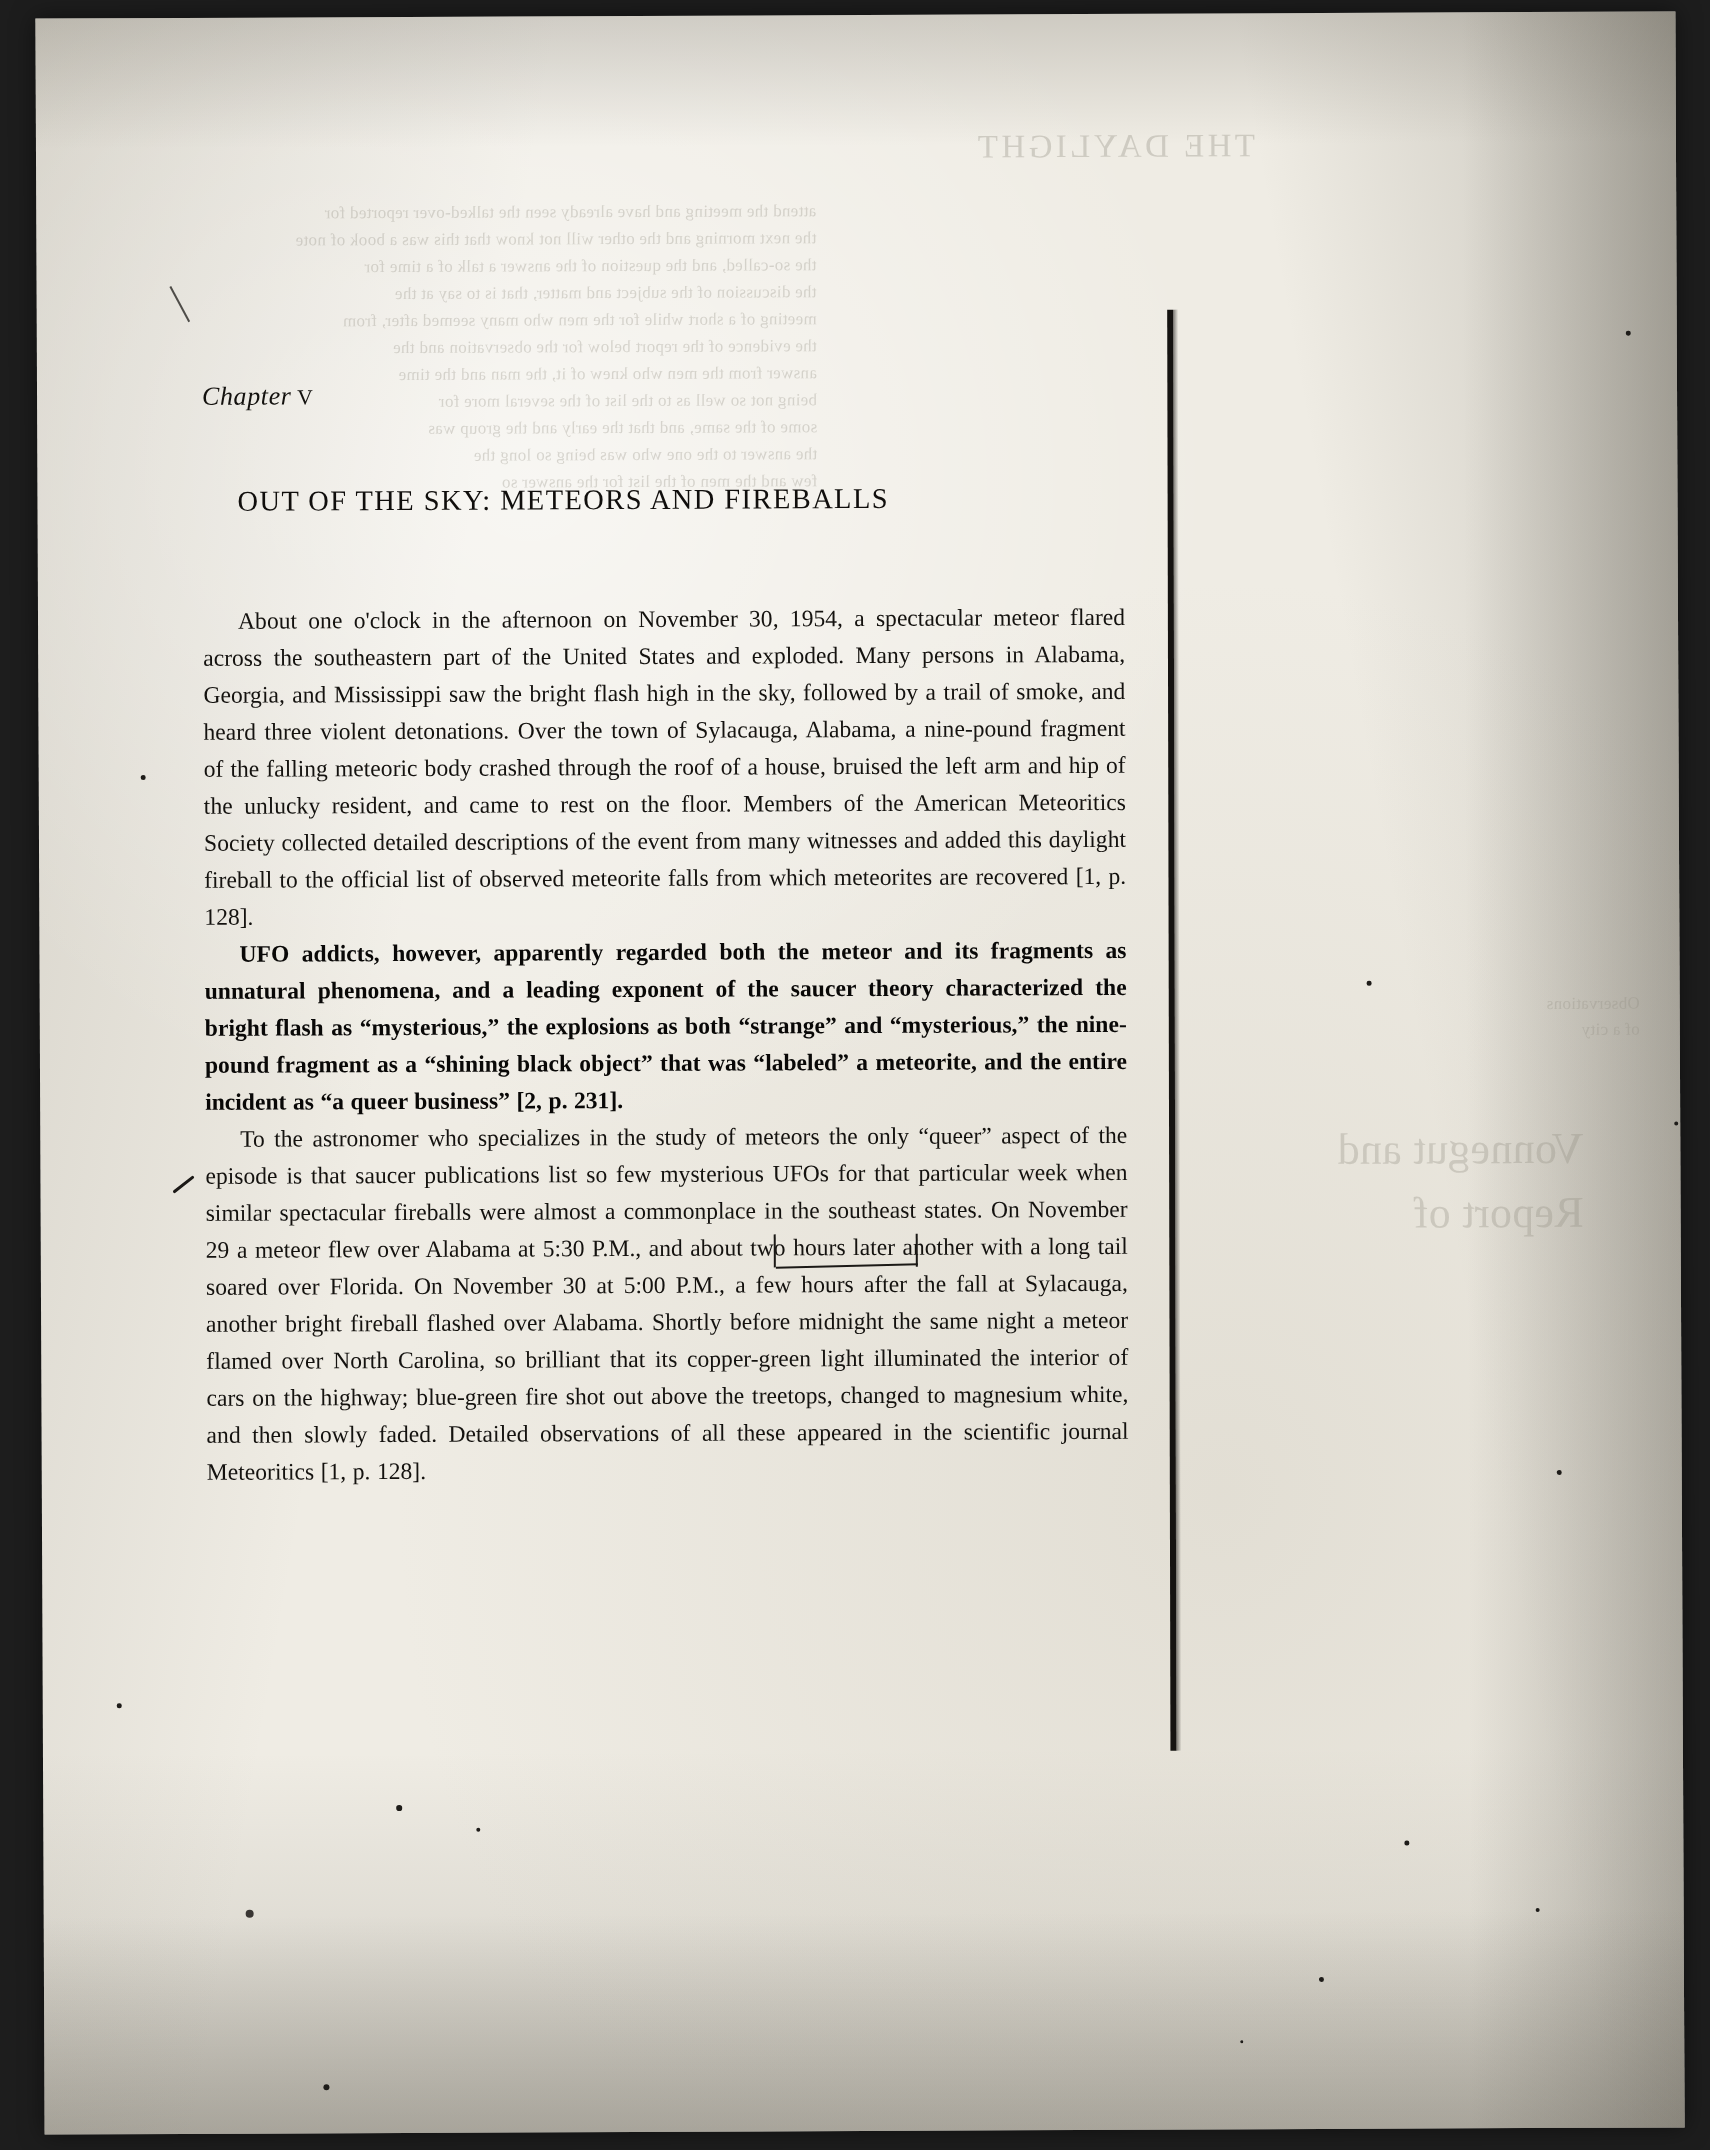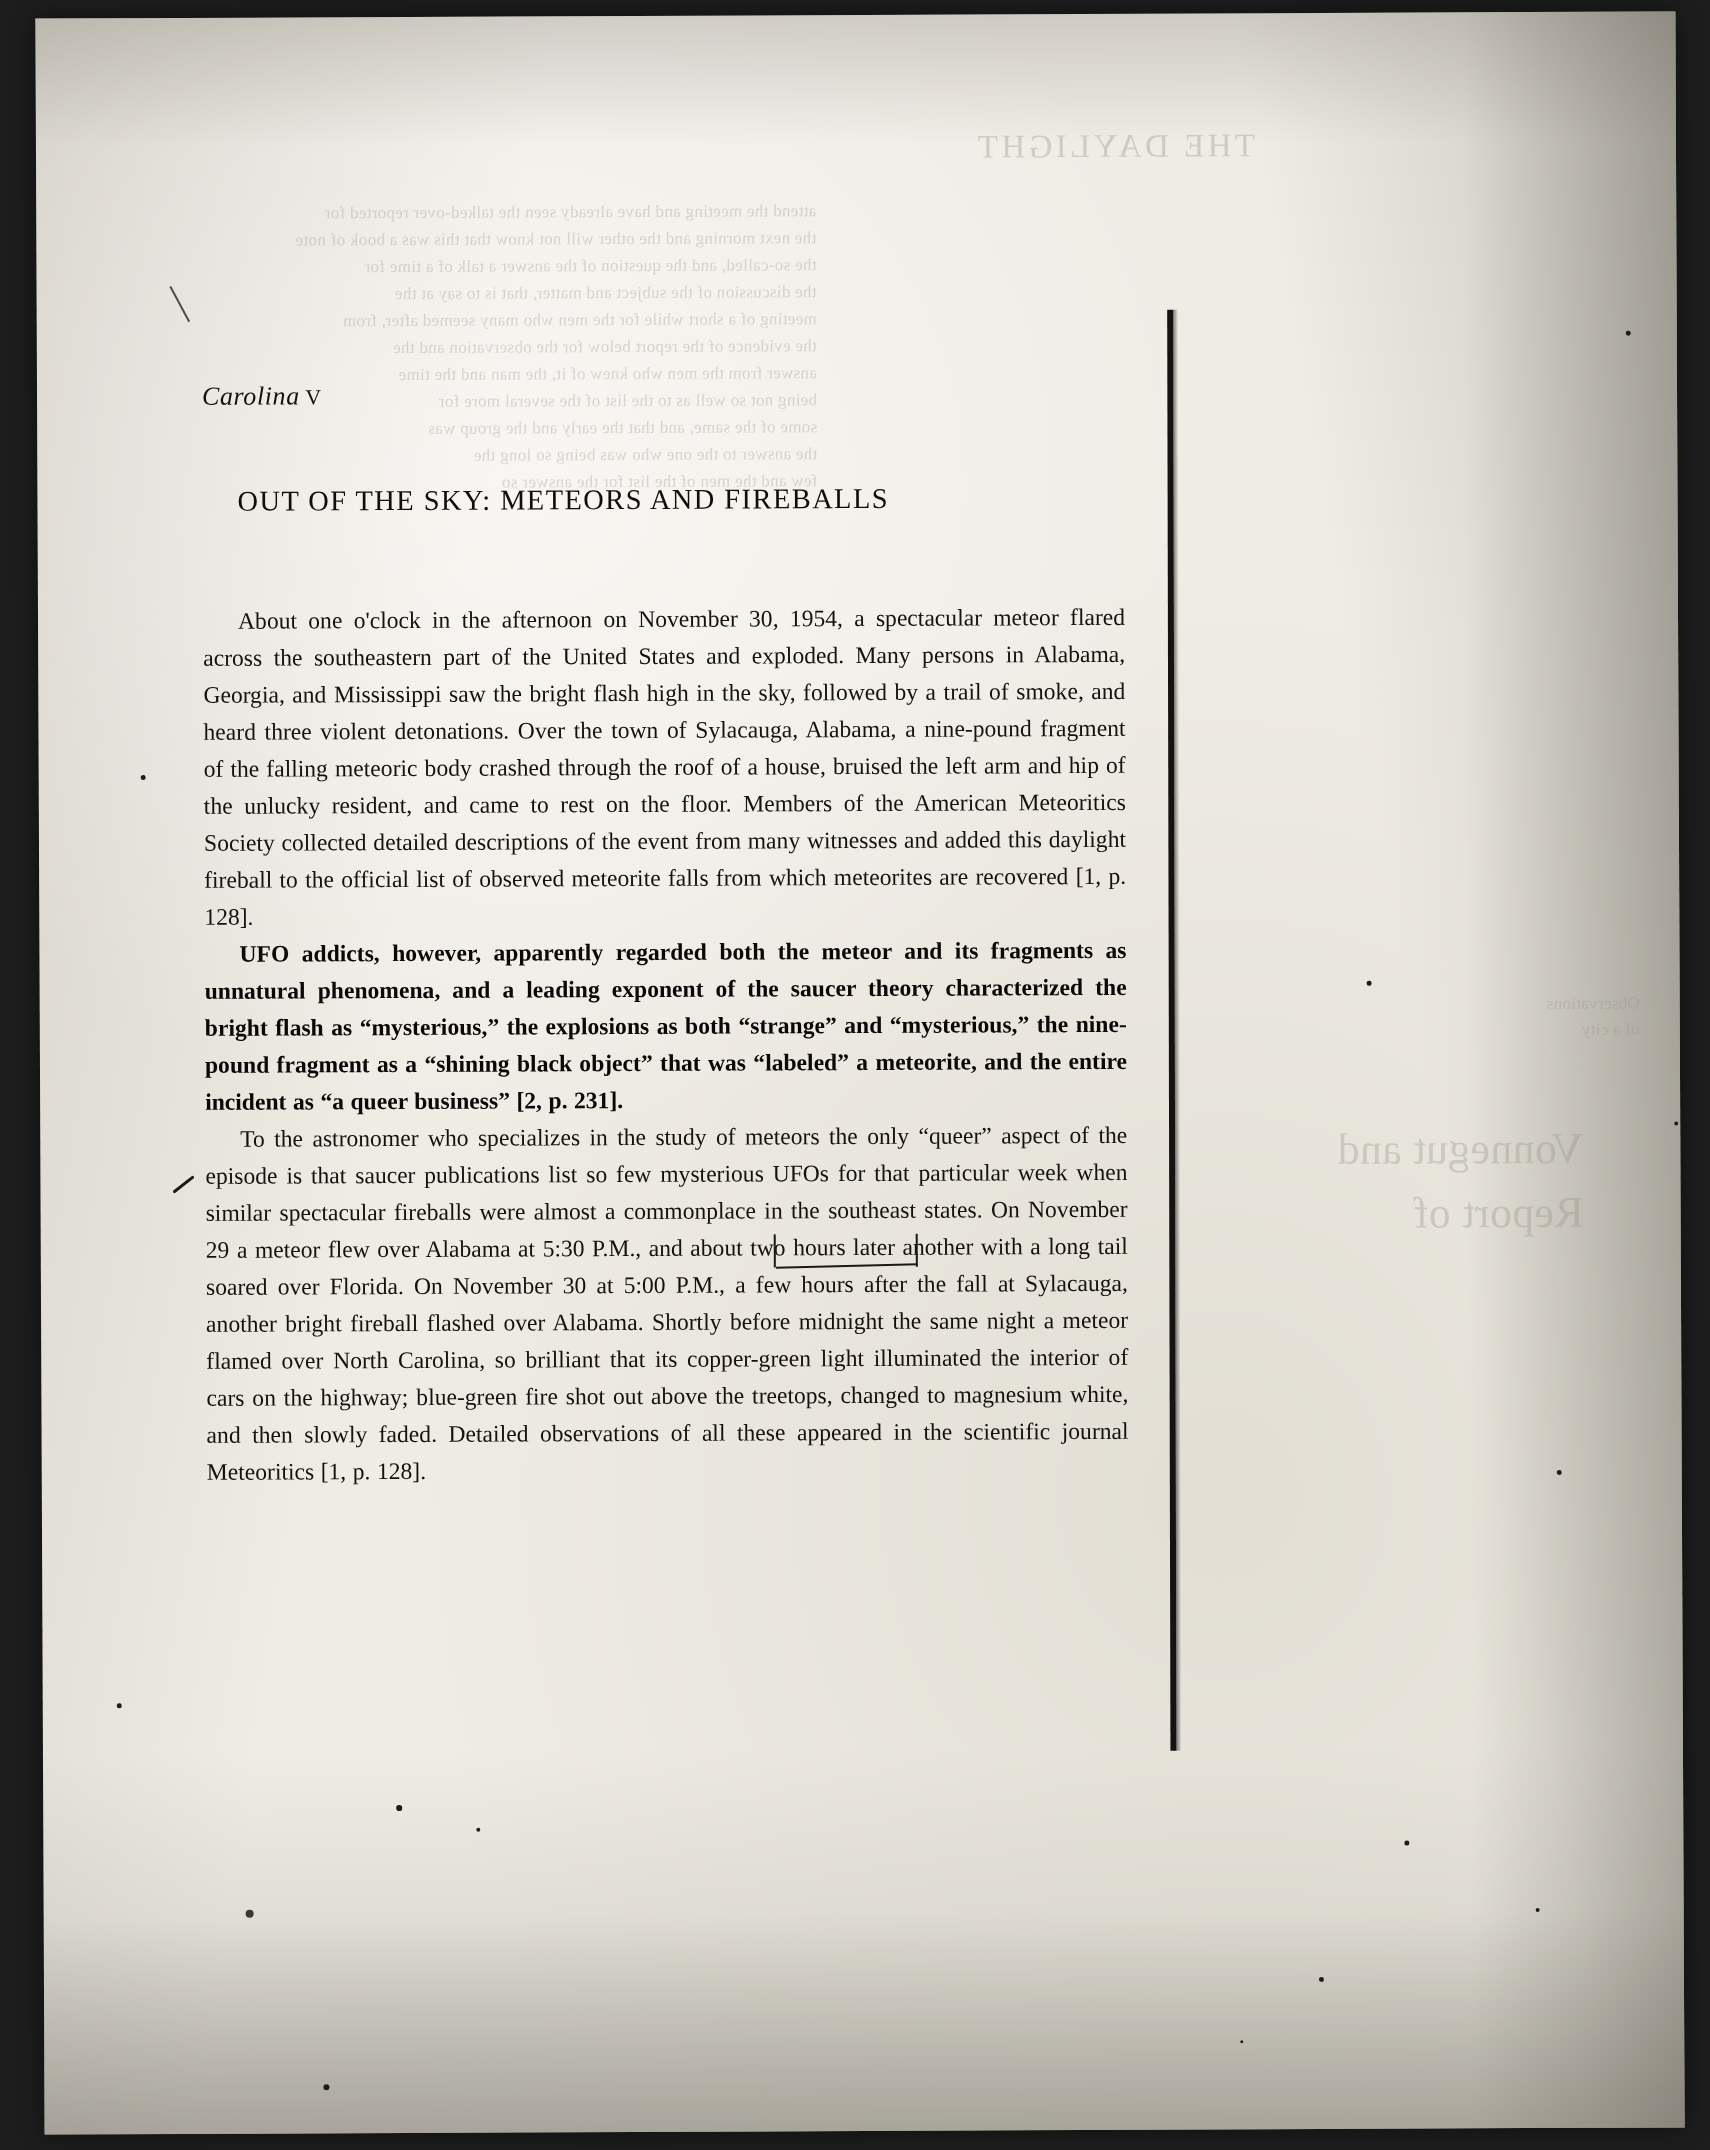--- a/index.html
+++ b/index.html
@@ -255,21 +255,21 @@
     <div class="bleed" id="bleed-sub">Observations
 of a city</div>
     <div class="bleed" id="bleed-title2">Vonnegut and
 Report of</div>
 
     <div id="gutter-bar"></div>
 
     <div id="content">
 
       <div class="chapter-line">
-        <span>Carolina</span><span class="num">V</span>
+        <span>Chapter</span><span class="num">V</span>
       </div>
 
       <h1 id="title">OUT OF THE SKY: METEORS AND FIREBALLS</h1>
 
       <p class="body">About one o'clock in the afternoon on November 30, 1954, a spectacular meteor flared across the southeastern part of the United States and exploded. Many persons in Alabama, Georgia, and Mississippi saw the bright flash high in the sky, followed by a trail of smoke, and heard three violent detonations. Over the town of Sylacauga, Alabama, a nine-pound fragment of the falling meteoric body crashed through the roof of a house, bruised the left arm and hip of the unlucky resident, and came to rest on the floor. Members of the American Meteoritics Society collected detailed descriptions of the event from many witnesses and added this daylight fireball to the official list of observed meteorite falls from which meteorites are recovered [1, p. 128].</p>
       <p class="body emph">UFO addicts, however, apparently regarded both the meteor and its fragments as unnatural phenomena, and a leading exponent of the saucer theory characterized the bright flash as “mysterious,” the explosions as both “strange” and “mysterious,” the nine-pound fragment as a “shining black object” that was “labeled” a meteorite, and the entire incident as “a queer business” [2, p. 231].</p>
       <p class="body">To the astronomer who specializes in the study of meteors the only “queer” aspect of the episode is that saucer publications list so few mysterious UFOs for that particular week when similar spectacular fireballs were almost a commonplace in the southeast states. On November 29 a meteor flew over Alabama at 5:30 P.M., and about two hours later another with a long tail soared over Florida. On November 30 at 5:00 P.M., a few hours after the fall at Sylacauga, another bright fireball flashed over Alabama. Shortly before midnight the same night a meteor flamed over North Carolina, so brilliant that its copper-green light illuminated the interior of cars on the highway; blue-green fire shot out above the treetops, changed to magnesium white, and then slowly faded. Detailed observations of all these appeared in the scientific journal Meteoritics [1, p. 128].</p>
 
     </div>
 

